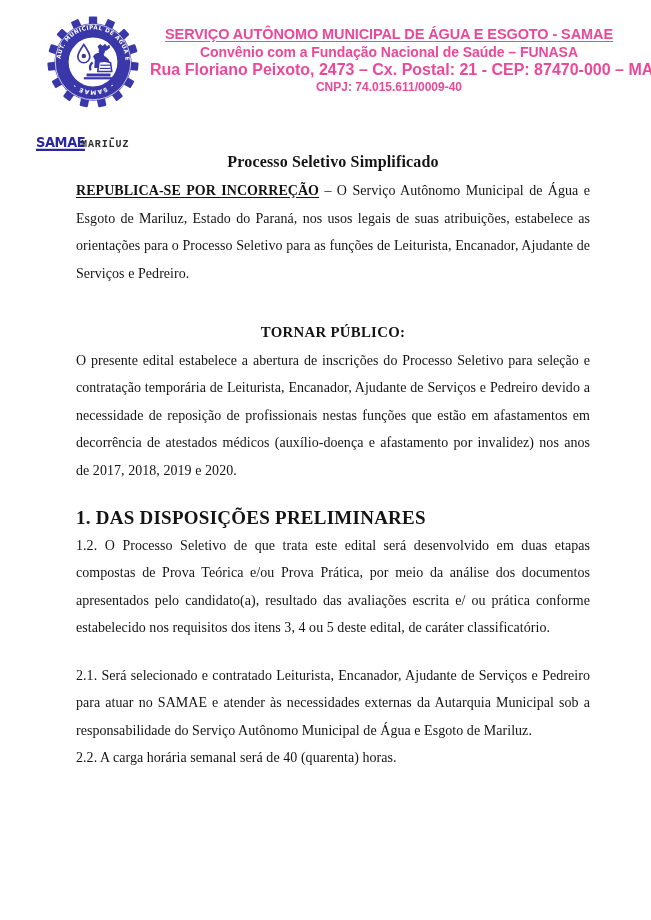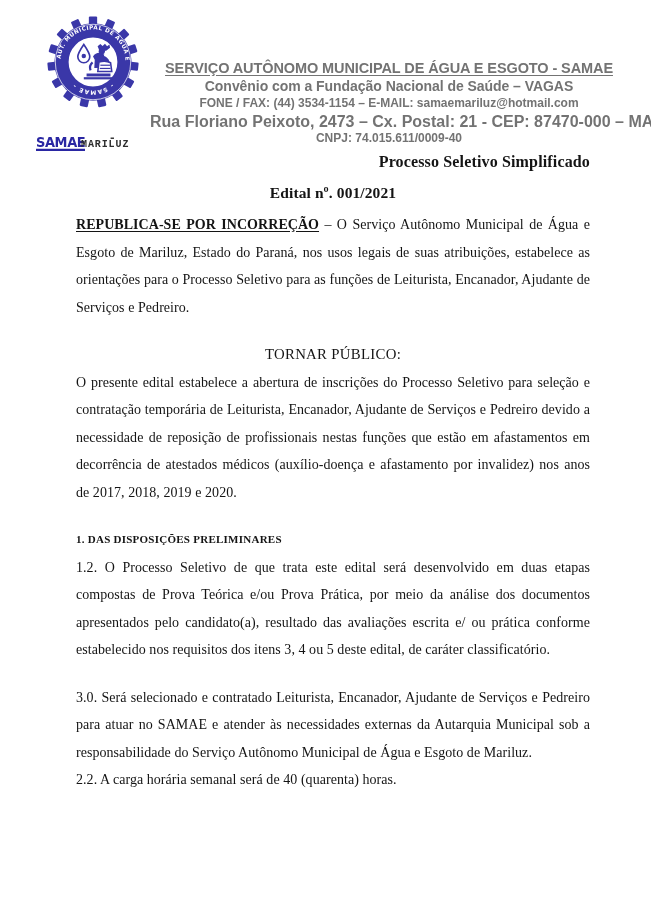--- a/index.html
+++ b/index.html
@@ -93,22 +93,21 @@
     color: #2d2d2d;
   }
 
   .header-text {
     position: absolute;
     left: 150px;
     top: 26px;
     width: 478px;
     text-align: center;
     font-family: "Liberation Sans", "DejaVu Sans", sans-serif;
-    color: #737373;
-    margin-top: 34px;
+    color: #ec4899;
   }
   .hdr-line {
     font-weight: 700;
     line-height: 17.5px;
     white-space: nowrap;
   }
   .hdr-1 {
     font-size: 14.5px;
     text-decoration: underline;
     text-underline-offset: 2px;
@@ -121,21 +120,21 @@
 
   
   .doc-body {
     position: absolute;
     left: 76px;
     top: 146px;
     width: 514px;
   }
 
   .title {
-    text-align: right;
+    text-align: center;
     font-weight: 700;
     font-size: 16px;
     line-height: 31px;
     letter-spacing: 0.15px;
   }
   .subtitle {
     text-align: center;
     font-weight: 700;
     font-size: 15.5px;
     line-height: 31px;
@@ -153,29 +152,30 @@
   }
 
   .lead {
     font-weight: 700;
     text-decoration: underline;
     text-underline-offset: 2px;
   }
 
   .centered-head {
     text-align: center;
-    font-weight: 400;
+    font-weight: 700;
     font-size: 14.8px;
     line-height: 27.5px;
     letter-spacing: 0.3px;
+    margin-top: 12px;
   }
 
   .sec-head {
     font-weight: 700;
-    font-size: 11px;
+    font-size: 19px;
     line-height: 27.5px;
     letter-spacing: 0.25px;
     text-align: left;
   }
   .gap-md { height: 20px; }
 </style>
 </head>
 <body>
 
 <div class="page">
@@ -251,44 +251,42 @@
 
       <div class="logo-wordmark">
         <span class="wordmark-samae">SAMAE</span>
         <span class="wordmark-dash">-</span>
         <span class="wordmark-mariluz">MARILUZ</span>
       </div>
     </div>
 
     <div class="header-text">
       <div class="hdr-line hdr-1">SERVIÇO AUTÔNOMO MUNICIPAL DE ÁGUA E ESGOTO - SAMAE</div>
-      <div class="hdr-line hdr-2">Convênio com a Fundação Nacional de Saúde – VAGAS</div>
-      <div class="hdr-line hdr-3">FONE / FAX: (44) 3534-1154 – E-MAIL: samaemariluz@hotmail.com</div>
+      <div class="hdr-line hdr-2">Convênio com a Fundação Nacional de Saúde – FUNASA</div>
       <div class="hdr-line hdr-4">Rua Floriano Peixoto, 2473 – Cx. Postal: 21 - CEP: 87470-000 – MARILUZ-PR</div>
       <div class="hdr-line hdr-5">CNPJ: 74.015.611/0009-40</div>
     </div>
   </div>
 
   <div class="doc-body">
 
     <div class="title">Processo Seletivo Simplificado</div>
-    <div class="subtitle">Edital nº. 001/2021</div>
 
     <p class="para"><span class="lead">REPUBLICA-SE POR INCORREÇÃO</span><span> – O Serviço Autônomo Municipal de Água e Esgoto de Mariluz, Estado do Paraná, nos usos legais de suas atribuições, estabelece as orientações para o Processo Seletivo para as funções de Leiturista, Encanador, Ajudante de Serviços e Pedreiro.</span></p>
 
     <div class="gap-md"></div>
 
     <div class="centered-head">TORNAR PÚBLICO:</div>
 
     <p class="para">O presente edital estabelece a abertura de inscrições do Processo Seletivo para seleção e contratação temporária de Leiturista, Encanador, Ajudante de Serviços e Pedreiro devido a necessidade de reposição de profissionais nestas funções que estão em afastamentos em decorrência de atestados médicos (auxílio-doença e afastamento por invalidez) nos anos de 2017, 2018, 2019 e 2020.</p>
 
     <div class="gap-md"></div>
 
     <div class="sec-head">1. DAS DISPOSIÇÕES PRELIMINARES</div>
     <p class="para">1.2. O Processo Seletivo de que trata este edital será desenvolvido em duas etapas compostas de Prova Teórica e/ou Prova Prática, por meio da análise dos documentos apresentados pelo candidato(a), resultado das avaliações escrita e/ ou prática conforme estabelecido nos requisitos dos itens 3, 4 ou 5 deste edital, de caráter classificatório.</p>
 
     <div class="gap-md"></div>
 
-    <p class="para">3.0. Será selecionado e contratado Leiturista, Encanador, Ajudante de Serviços e Pedreiro para atuar no SAMAE e atender às necessidades externas da Autarquia Municipal sob a responsabilidade do Serviço Autônomo Municipal de Água e Esgoto de Mariluz.</p>
+    <p class="para">2.1. Será selecionado e contratado Leiturista, Encanador, Ajudante de Serviços e Pedreiro para atuar no SAMAE e atender às necessidades externas da Autarquia Municipal sob a responsabilidade do Serviço Autônomo Municipal de Água e Esgoto de Mariluz.</p>
     <p class="para">2.2. A carga horária semanal será de 40 (quarenta) horas.</p>
 
   </div>
 </div>
 
 </body></html>

